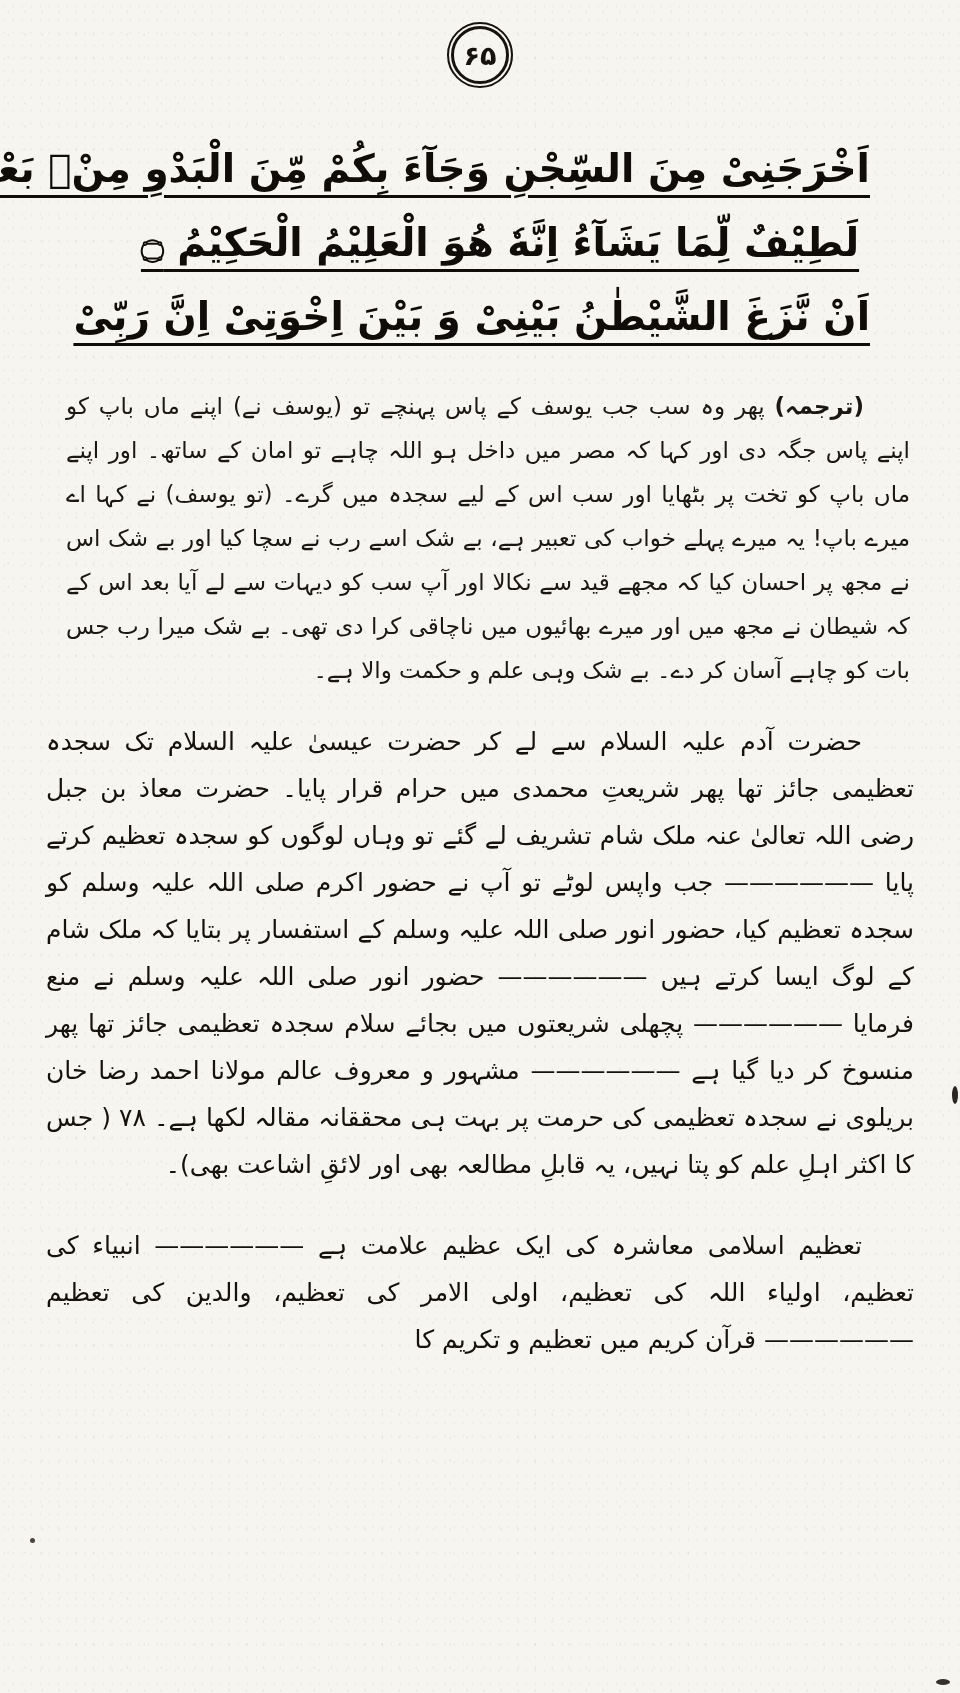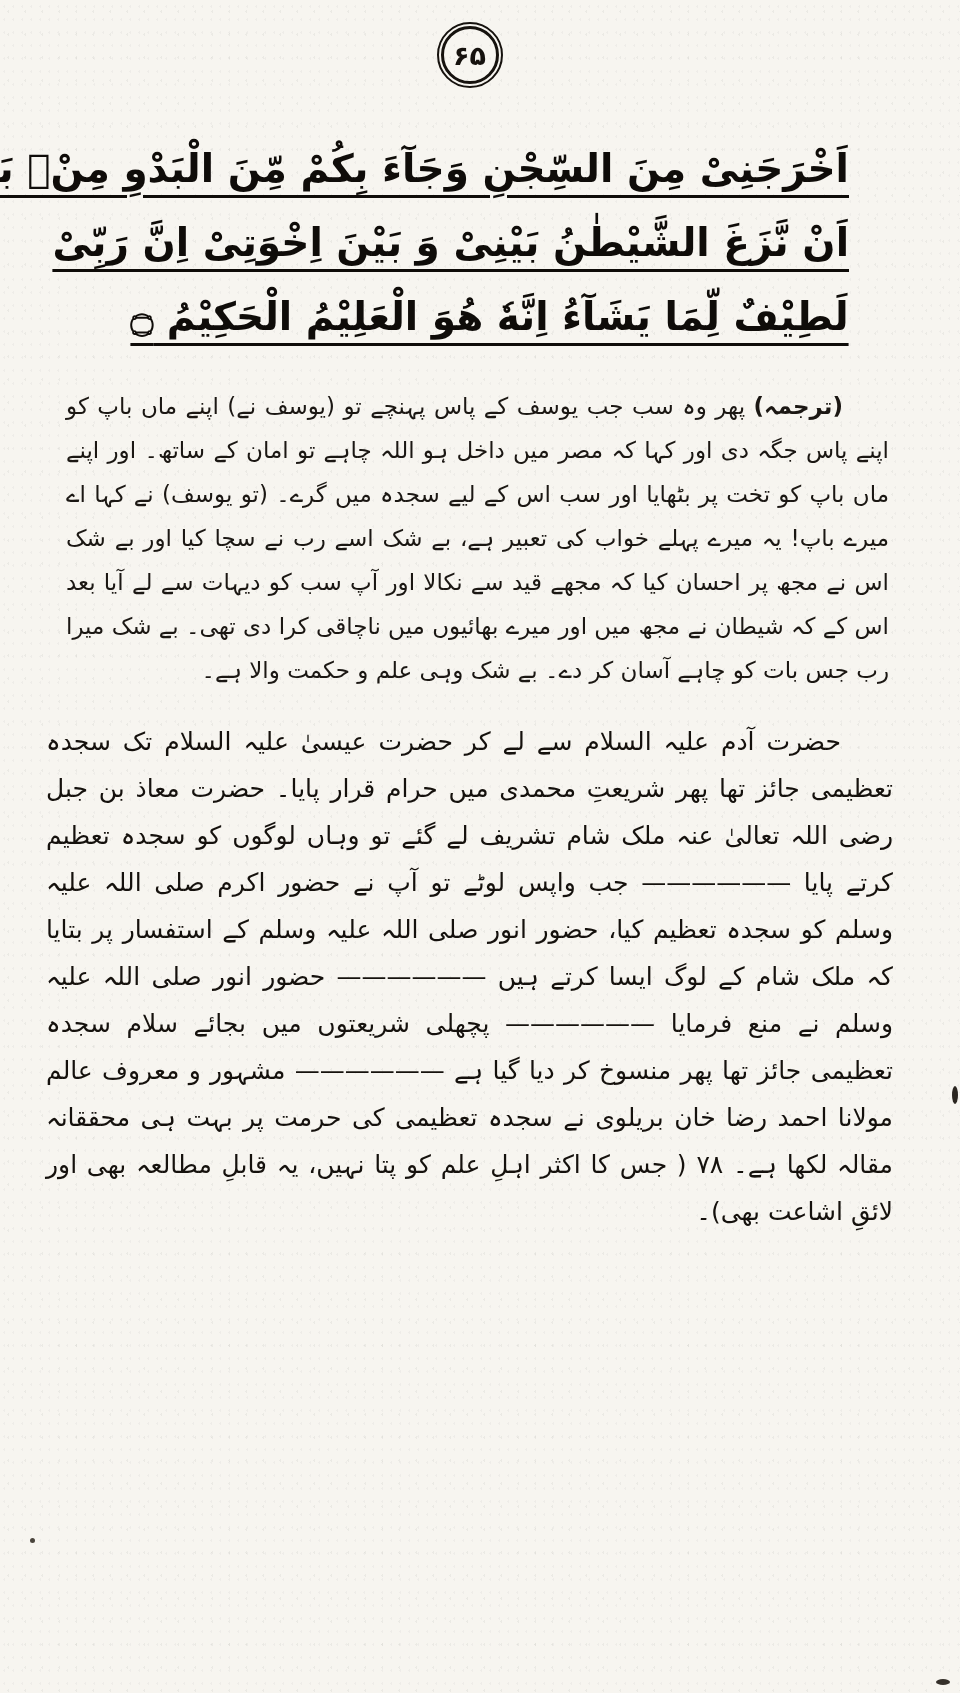--- a/index.html
+++ b/index.html
@@ -15,21 +15,21 @@
     margin: 0 auto;
     background-color: #f7f5f0;
     background-image:
       radial-gradient(rgba(20,18,15,0.035) 1px, transparent 1px),
       radial-gradient(rgba(20,18,15,0.05) 1px, transparent 1px);
     background-size: 9px 13px, 17px 23px;
     color: #16120e;
     direction: rtl;
     overflow: hidden;
     box-sizing: border-box;
-    padding: 26px 65px 20px 44px;
+    padding: 26px 44px 20px 44px;
   }
   .page-number-badge {
     width: 52px;
     height: 52px;
     margin: 0 auto;
     border: 3px solid #16120e;
     outline: 2px solid #16120e;
     outline-offset: 2px;
     border-radius: 50%;
     display: flex;
@@ -89,26 +89,27 @@
 <body>
 
 <div class="page">
 
   <div class="page-number-badge">
     <span>۶۵</span>
   </div>
 
   <div class="verse-block">
     <div class="verse-line">اَخْرَجَنِیْ مِنَ السِّجْنِ وَجَآءَ بِکُمْ مِّنَ الْبَدْوِ مِنْۢ بَعْدِ</div>
+    <div class="verse-line">لَطِیْفٌ لِّمَا یَشَآءُ اِنَّهٗ هُوَ الْعَلِیْمُ الْحَکِیْمُ ۝</div>
     <div class="verse-line">اَنْ نَّزَغَ الشَّیْطٰنُ بَیْنِیْ وَ بَیْنَ اِخْوَتِیْ اِنَّ رَبِّیْ</div>
-    <div class="verse-line">لَطِیْفٌ لِّمَا یَشَآءُ اِنَّهٗ هُوَ الْعَلِیْمُ الْحَکِیْمُ ۝</div>
   </div>
 
   <p class="translation"><span class="trans-label">(ترجمہ)</span><span> پھر وہ سب جب یوسف کے پاس پہنچے تو (یوسف نے) اپنے ماں باپ کو اپنے پاس جگہ دی اور کہا کہ مصر میں داخل ہو اللہ چاہے تو امان کے ساتھ۔ اور اپنے ماں باپ کو تخت پر بٹھایا اور سب اس کے لیے سجدہ میں گرے۔ (تو یوسف) نے کہا اے میرے باپ! یہ میرے پہلے خواب کی تعبیر ہے، بے شک اسے رب نے سچا کیا اور بے شک اس نے مجھ پر احسان کیا کہ مجھے قید سے نکالا اور آپ سب کو دیہات سے لے آیا بعد اس کے کہ شیطان نے مجھ میں اور میرے بھائیوں میں ناچاقی کرا دی تھی۔ بے شک میرا رب جس بات کو چاہے آسان کر دے۔ بے شک وہی علم و حکمت والا ہے۔</span></p>
 
   <p class="commentary">حضرت آدم علیہ السلام سے لے کر حضرت عیسیٰ علیہ السلام تک سجدہ تعظیمی جائز تھا پھر شریعتِ محمدی میں حرام قرار پایا۔ حضرت معاذ بن جبل رضی اللہ تعالیٰ عنہ ملک شام تشریف لے گئے تو وہاں لوگوں کو سجدہ تعظیم کرتے پایا —————— جب واپس لوٹے تو آپ نے حضور اکرم صلی اللہ علیہ وسلم کو سجدہ تعظیم کیا، حضور انور صلی اللہ علیہ وسلم کے استفسار پر بتایا کہ ملک شام کے لوگ ایسا کرتے ہیں —————— حضور انور صلی اللہ علیہ وسلم نے منع فرمایا —————— پچھلی شریعتوں میں بجائے سلام سجدہ تعظیمی جائز تھا پھر منسوخ کر دیا گیا ہے —————— مشہور و معروف عالم مولانا احمد رضا خان بریلوی نے سجدہ تعظیمی کی حرمت پر بہت ہی محققانہ مقالہ لکھا ہے۔ ۷۸ ( جس کا اکثر اہلِ علم کو پتا نہیں، یہ قابلِ مطالعہ بھی اور لائقِ اشاعت بھی)۔</p>
 
+  <p class="commentary last">تعظیم اسلامی معاشرہ کی ایک عظیم علامت ہے —————— انبیاء کی تعظیم، اولیاء اللہ کی تعظیم، اولی الامر کی تعظیم، والدین کی تعظیم —————— قرآن کریم میں تعظیم و تکریم کا</p>
 
   <span class="blemish b1"></span>
   <span class="blemish b2"></span>
   <span class="blemish b3"></span>
 
 </div>
 
 </body></html>

